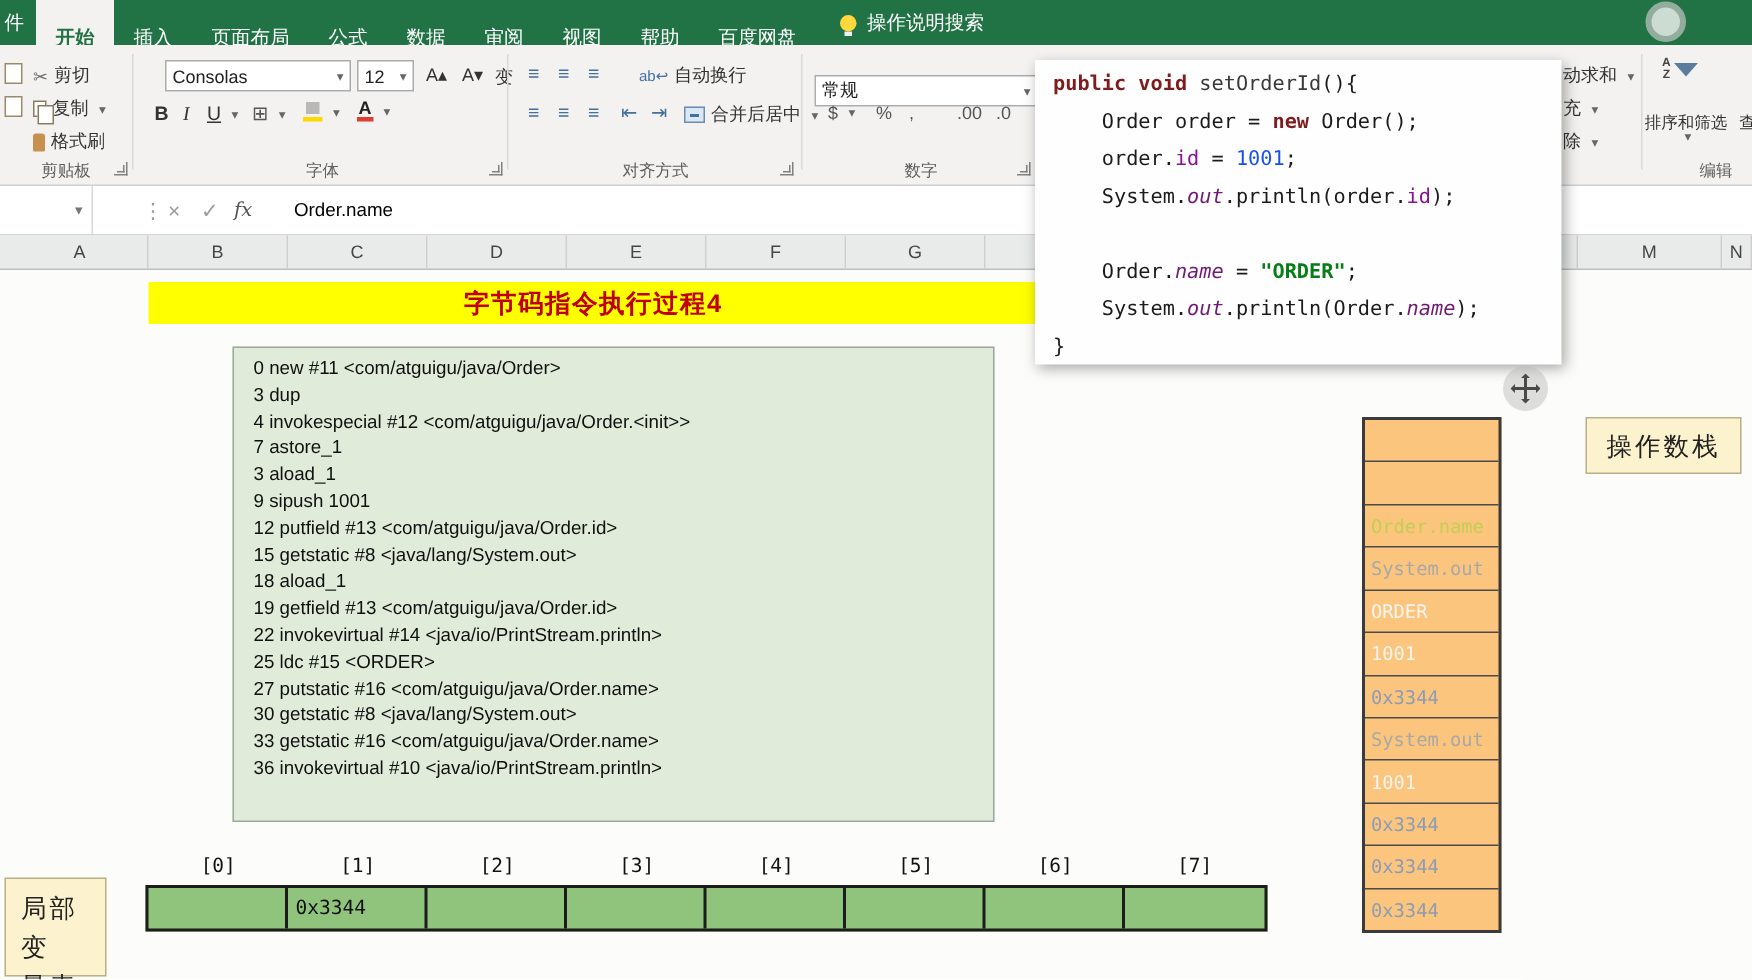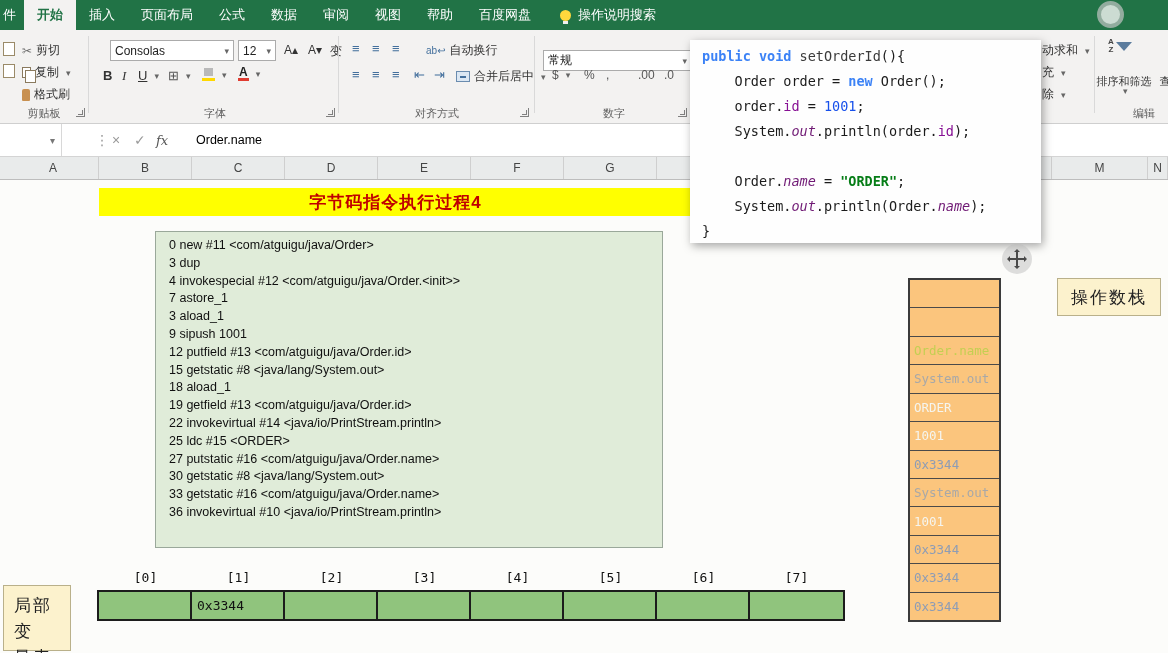--- a/index.html
+++ b/index.html
@@ -3,21 +3,21 @@
 <meta charset="utf-8">
 <style>
 *{margin:0;padding:0;box-sizing:border-box}
 html,body{width:1168px;height:653px;overflow:hidden}
 body{font-family:"Liberation Sans",sans-serif;background:#fff;position:relative}
 .screen{position:relative;width:1168px;height:653px;overflow:hidden;background:#fff}
 
 
 .tabbar{position:absolute;left:0;top:0;width:100%;height:30px;background:#217346;display:flex;align-items:stretch;color:#fff}
 .tabs{display:flex}
-.tab{padding:0 13px;line-height:30px;font-size:13px;white-space:nowrap}
+.tab{padding:10px 13px;line-height:30px;font-size:13px;white-space:nowrap}
 .tab:first-child{padding:0 8px 0 3px}
 .tab.active{background:#f3f2f1;color:#217346;font-weight:bold}
 .search{display:flex;align-items:center;gap:7px;margin-left:16px;font-size:13px}
 .bulb{width:11px;height:11px;background:#ffd83d;border-radius:50%;position:relative}
 .bulb:after{content:"";position:absolute;left:3px;top:11px;width:5px;height:3px;background:#efefef}
 .wm{position:absolute;right:44px;top:1px;width:27px;height:27px;border-radius:50%;border:4px solid #9fb3a8;background:#dfe8e2;opacity:.9}
 
 
 .ribbon{position:absolute;left:0;top:30px;width:100%;height:94px;background:#f3f2f1;border-bottom:1px solid #cfcfcf;font-size:12px;color:#333}
 .it{position:absolute;display:flex;align-items:center;gap:4px;white-space:nowrap}
@@ -73,21 +73,21 @@
 .lv-indices{position:absolute;left:99px;top:390px;height:18px;display:flex;font-family:"DejaVu Sans Mono",monospace;font-size:13px;color:#111}
 .lv-indices span{width:93px;text-align:center}
 .lv-cells{position:absolute;left:97px;top:410px;height:31px;display:flex;border:2px solid #1c1c1c}
 .lvc{width:93px;border-right:2px solid #1c1c1c;display:flex;align-items:center;padding-left:5px;font-family:"DejaVu Sans Mono",monospace;font-size:13px;color:#111}
 .lvc:last-child{border-right:none}
 .cursor{position:absolute;left:1002px;top:64px;width:30px;height:30px;border-radius:50%;background:rgba(185,185,185,.45);display:flex;align-items:center;justify-content:center;z-index:60}
 
 
 .codepanel{position:absolute;left:690px;top:40px;width:351px;height:203px;background:#fefefe;box-shadow:2px 3px 9px rgba(0,0,0,.35);padding:4px 0 0 12px;font-family:"DejaVu Sans Mono",monospace;font-size:13.5px;line-height:25px;z-index:50;overflow:hidden}
 .cl{white-space:pre}
-.kw{color:#3b82f6;font-weight:bold}
+.kw{color:#7f1d1d;font-weight:bold}
 .pl{color:#1b1b1b}
 .mth{color:#3a3a3a}
 .num{color:#1750eb}
 .str{color:#067d17;font-weight:bold}
 .fld{color:#871094}
 .sfld{color:#701a75;font-style:italic}
 </style>
 </head>
 <body>
 

